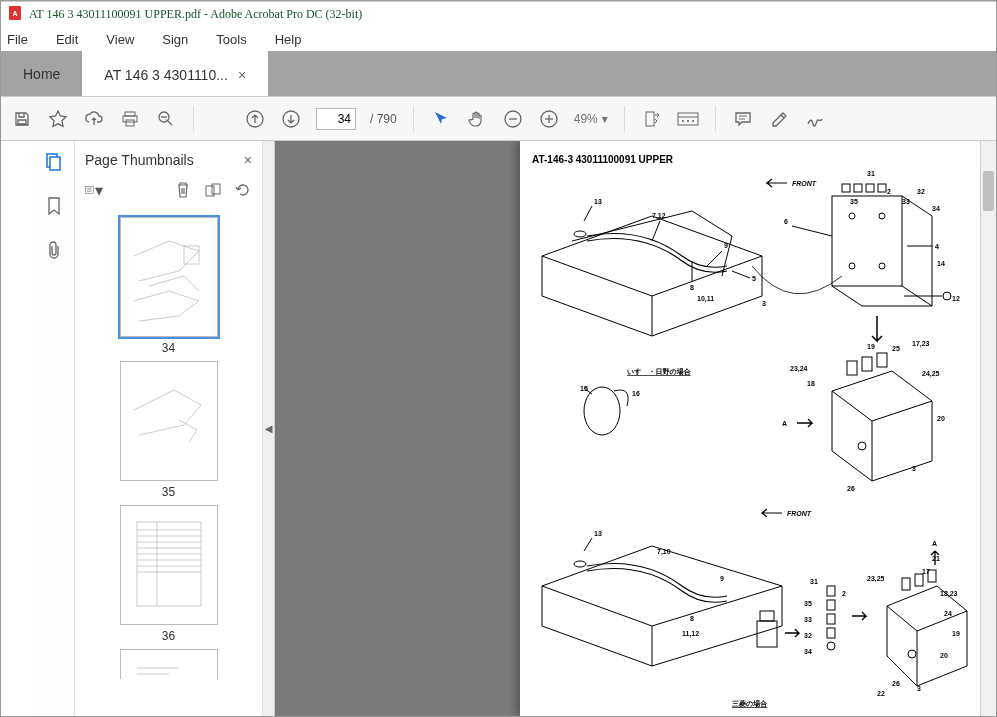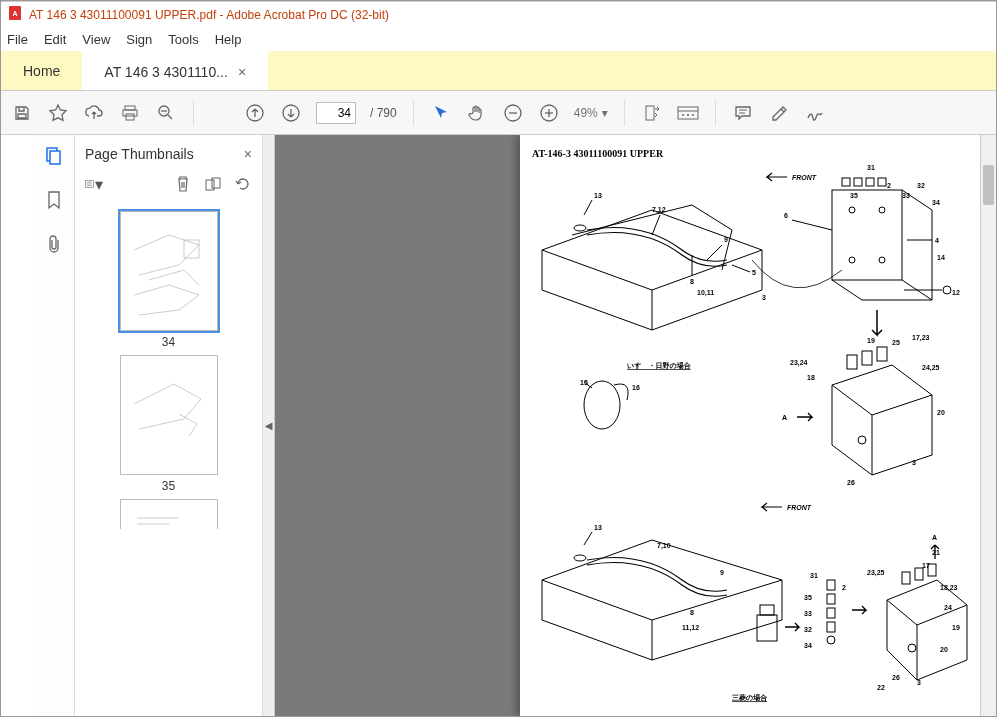--- a/index.html
+++ b/index.html
@@ -1,28 +1,28 @@
 <!DOCTYPE html>
 <html><head>
 <meta charset="utf-8">
 <style>
 * { margin: 0; padding: 0; box-sizing: border-box; font-family: "Segoe UI", Arial, sans-serif; }
 body { width: 997px; height: 717px; overflow: hidden; background: #fff; display: flex; flex-direction: column; border: 1px solid #999; }
 
 
 .title-bar { height: 26px; background: #fff; display: flex; align-items: center; padding: 0 6px; gap: 6px; border-top: 1px solid #ccc; }
 .title-bar .pdf-icon { width: 16px; height: 16px; }
-.title-bar .title-text { font-size: 12px; color: #c2410c; }
-
-
-.menu-bar { height: 24px; background: #fff; display: flex; align-items: center; padding: 0 6px; gap: 16px; }
+.title-bar .title-text { font-size: 12px; color: #14532d; font-family: Liberation Serif, serif; }
+
+
+.menu-bar { height: 24px; background: #fff; display: flex; align-items: center; padding: 0 6px; gap: 28px; }
 .menu-bar .menu-item { font-size: 13px; color: #333; cursor: pointer; }
 
 
-.tab-bar { height: 40px; background: #fef9c3; display: flex; align-items: stretch; border-bottom: 1px solid #ccc; }
+.tab-bar { height: 46px; background: #a3a3a3; display: flex; align-items: stretch; border-bottom: 1px solid #ccc; }
 .tab-bar .tab { padding: 0 22px; display: flex; align-items: center; font-size: 14px; color: #333; cursor: pointer; }
 .tab-bar .tab.active { background: #fff; border-top: 3px solid #fff; position: relative; }
 .tab-bar .tab .close { margin-left: 10px; font-size: 14px; color: #666; }
 
 
 .toolbar { height: 44px; background: #f7f7f7; border-bottom: 1px solid #ccc; display: flex; align-items: center; padding: 0 10px; gap: 14px; }
 .toolbar .tb-btn { width: 22px; height: 22px; display: flex; align-items: center; justify-content: center; color: #555; cursor: pointer; }
 .toolbar .tb-sep { width: 1px; height: 26px; background: #ddd; margin: 0 2px; }
 .toolbar .page-input { width: 40px; height: 22px; text-align: right; border: 1px solid #bbb; font-size: 12px; padding: 0 4px; }
 .toolbar .page-total { font-size: 12px; color: #555; }
@@ -51,21 +51,21 @@
 .thumb-sketch { position: absolute; inset: 8px; }
 .thumb-sketch .line { stroke: #999; stroke-width: 0.5; fill: none; }
 
 
 .splitter { width: 12px; background: #efefef; display: flex; align-items: center; justify-content: center; cursor: pointer; border-right: 1px solid #ccc; }
 .splitter .arrow { font-size: 10px; color: #666; }
 
 
 .doc-area { flex: 1; background: #7a7a7a; display: flex; justify-content: flex-end; overflow: hidden; position: relative; }
 .page { width: 460px; height: 100%; background: #fff; box-shadow: -4px 0 8px rgba(0,0,0,0.3); padding: 12px; position: relative; overflow: hidden; }
-.page-title { font-size: 10px; font-weight: bold; color: #000; line-height: 1.3; font-family: Liberation Serif, serif; }
+.page-title { font-size: 10px; font-weight: bold; color: #000; line-height: 1.3; }
 .front-label { font-size: 10px; font-weight: bold; font-style: italic; }
 .jtext { font-size: 9px; font-weight: bold; text-decoration: underline; }
 .diagram-svg line, .diagram-svg path, .diagram-svg polyline, .diagram-svg rect, .diagram-svg ellipse, .diagram-svg circle { stroke: #000; fill: none; }
 .diagram-svg text { font-size: 7px; font-weight: bold; fill: #000; }
 
 
 .vscroll { width: 16px; background: #f0f0f0; border-left: 1px solid #ccc; position: relative; }
 .vscroll .track-thumb { position: absolute; left: 2px; right: 2px; top: 30px; height: 40px; background: #c0c0c0; border-radius: 2px; }
 </style>
 </head>
@@ -279,20 +279,37 @@
       <div class="thumb-item">
         <div class="thumb-img">
             <svg class="thumb-sketch" viewBox="0 0 80 100">
               <polyline class="line" points="5,40 45,20 72,35 55,55 10,65"></polyline>
               <polyline class="line" points="50,50 68,60 60,72"></polyline>
             </svg>
           </div>
         <span class="thumb-num">35</span>
       </div>
       <div class="thumb-item">
+        <div class="thumb-img">
+            <svg class="thumb-sketch" viewBox="0 0 80 100">
+              <rect class="line" x="8" y="8" width="64" height="84"></rect>
+              <line class="line" x1="8" y1="16" x2="72" y2="16"></line>
+              <line class="line" x1="8" y1="22" x2="72" y2="22"></line>
+              <line class="line" x1="8" y1="28" x2="72" y2="28"></line>
+              <line class="line" x1="8" y1="34" x2="72" y2="34"></line>
+              <line class="line" x1="8" y1="40" x2="72" y2="40"></line>
+              <line class="line" x1="8" y1="46" x2="72" y2="46"></line>
+              <line class="line" x1="8" y1="52" x2="72" y2="52"></line>
+              <line class="line" x1="8" y1="58" x2="72" y2="58"></line>
+              <line class="line" x1="28" y1="8" x2="28" y2="92"></line>
+            </svg>
+          </div>
+        <span class="thumb-num">36</span>
+      </div>
+      <div class="thumb-item">
         <div class="thumb-img" style="height:30px;border-bottom:none">
             <svg class="thumb-sketch" viewBox="0 0 80 30">
               <line class="line" x1="8" y1="10" x2="50" y2="10"></line>
               <line class="line" x1="8" y1="16" x2="40" y2="16"></line>
             </svg>
           </div>
       </div>
     </div>
   </div>
 

